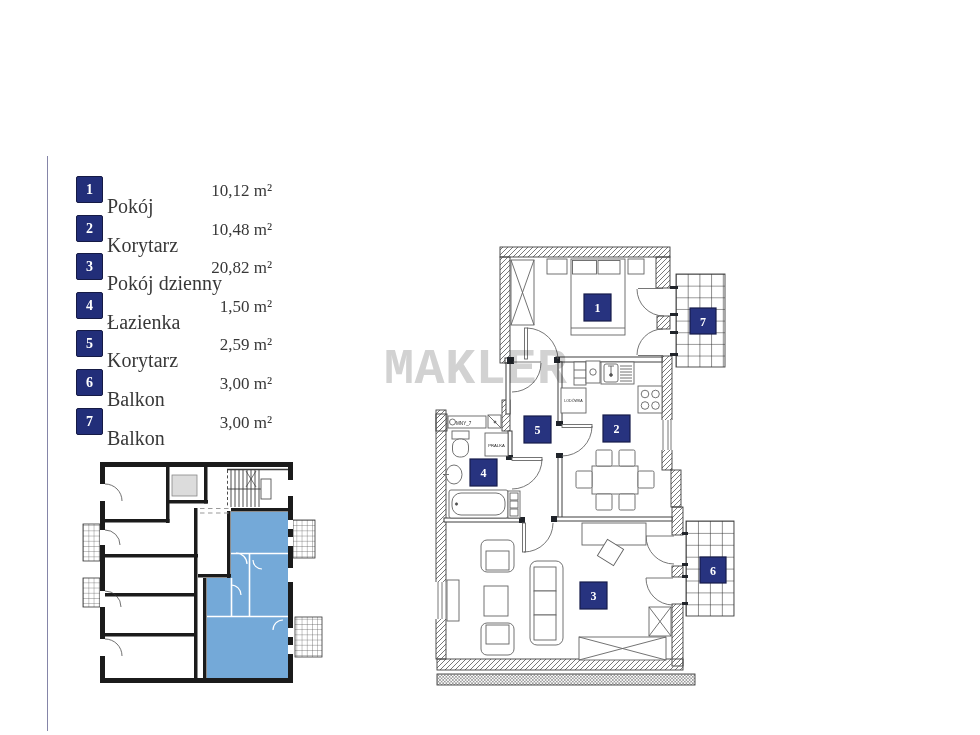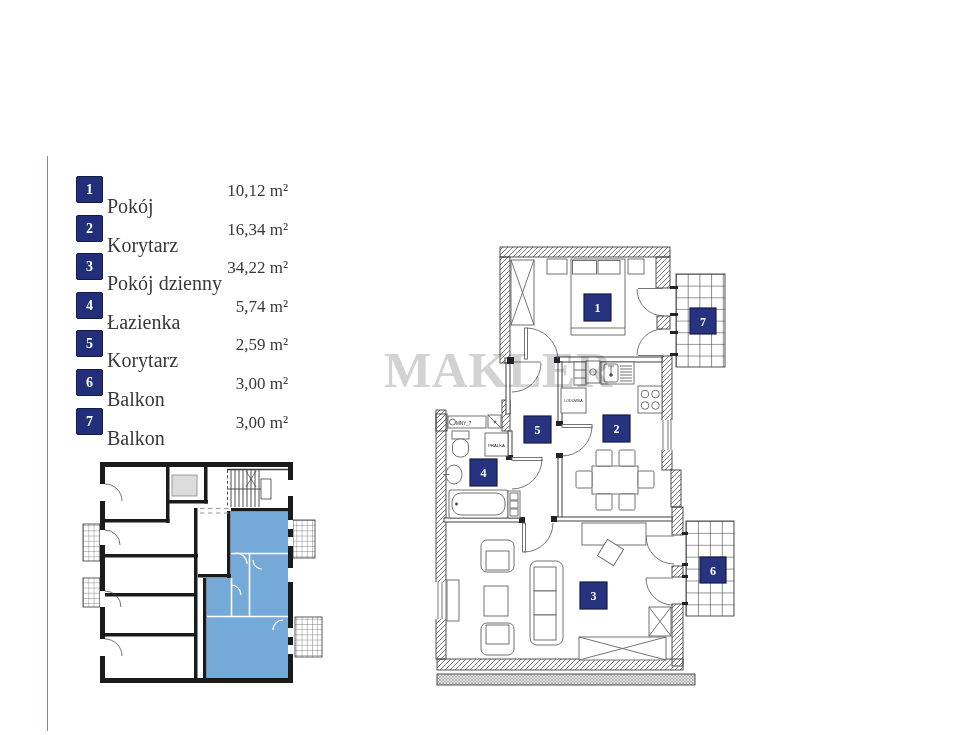--- a/index.html
+++ b/index.html
@@ -2,52 +2,52 @@
 <html><head>
 <meta charset="utf-8">
 <style>
   html,body{margin:0;padding:0;background:#ffffff;}
   #page{position:relative;width:980px;height:735px;background:#ffffff;overflow:hidden;
         font-family:"Liberation Serif",serif;}
   .row{position:absolute;left:76px;width:212px;height:27px;}
   .sq{position:absolute;left:0;top:0;width:27px;height:27px;background:#222e79;box-sizing:border-box;border:1.5px solid #151a45;
       color:#ffffff;text-align:center;line-height:25px;font-size:14px;font-weight:bold;border-radius:2px;}
   .nm{position:absolute;left:31px;top:19px;font-size:20px;color:#383838;white-space:nowrap;font-family:Liberation Serif, serif;}
-  .ar{position:absolute;right:0px;top:5px;font-size:17px;color:#383838;white-space:nowrap;}
-  #wm{position:absolute;left:384px;top:345px;width:240px;font-family:Liberation Serif, serif;
+  .ar{position:absolute;right:16px;top:5px;font-size:17px;color:#383838;white-space:nowrap;}
+  #wm{position:absolute;left:384px;top:345px;width:240px;font-family:Liberation Mono, monospace;
       font-weight:bold;font-size:50px;line-height:1;letter-spacing:0.6px;color:#d2d2d2;mix-blend-mode:multiply;}
 </style>
 </head>
 <body>
 <div id="page">
 
   <div style="position:absolute;left:47px;top:156px;width:1px;height:575px;background:#8585a8;"></div>
 
   <div class="row" style="top:176px;">
       <div class="sq">1</div>
       <span class="nm">Pokój</span>
       <span class="ar">10,12 m²</span>
     </div>
 
   <div class="row" style="top:215px;">
       <div class="sq">2</div>
       <span class="nm">Korytarz</span>
-      <span class="ar">16,34 m²</span>
+      <span class="ar">10,48 m²</span>
     </div>
 
   <div class="row" style="top:253px;">
       <div class="sq">3</div>
       <span class="nm">Pokój dzienny</span>
-      <span class="ar">34,22 m²</span>
+      <span class="ar">20,82 m²</span>
     </div>
 
   <div class="row" style="top:292px;">
       <div class="sq">4</div>
       <span class="nm">Łazienka</span>
-      <span class="ar">5,74 m²</span>
+      <span class="ar">1,50 m²</span>
     </div>
 
   <div class="row" style="top:330px;">
       <div class="sq">5</div>
       <span class="nm">Korytarz</span>
       <span class="ar">2,59 m²</span>
     </div>
 
   <div class="row" style="top:369px;">
       <div class="sq">6</div>

